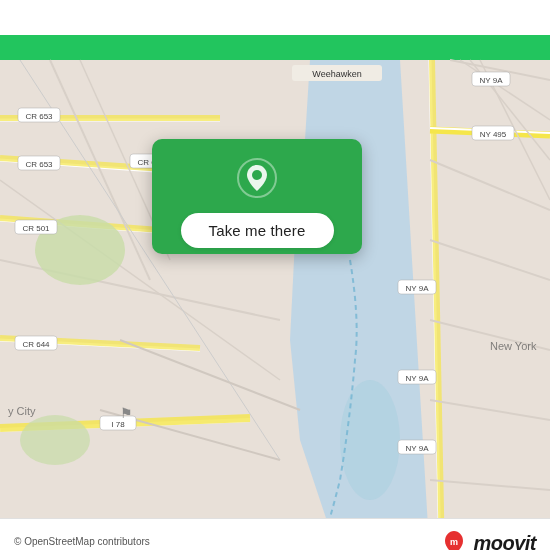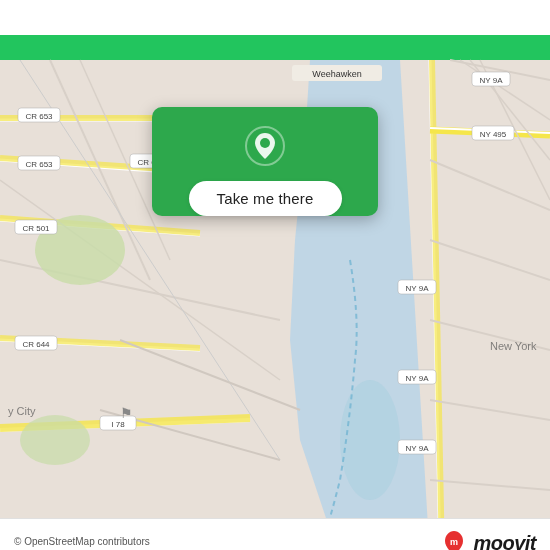--- a/index.html
+++ b/index.html
@@ -24,29 +24,29 @@
     #map-svg {
       width: 100%;
       height: 100%;
       position: absolute;
       top: 0; left: 0;
     }
 
     
     #popup-card {
       position: absolute;
-      top: 72px;
+      top: 104px;
       left: 152px;
-      width: 226px;
+      width: 210px;
       background: #2da84c;
       border-radius: 10px;
       display: flex;
       flex-direction: column;
       align-items: center;
-      padding: 18px 20px 0 20px;
+      padding: 18px 20px 6px 20px;
       box-shadow: 0 4px 16px rgba(0,0,0,0.28);
       z-index: 10;
     }
 
     #location-icon-wrapper {
       margin-bottom: 10px;
     }
 
     #take-me-there-btn {
       background: #fff;

